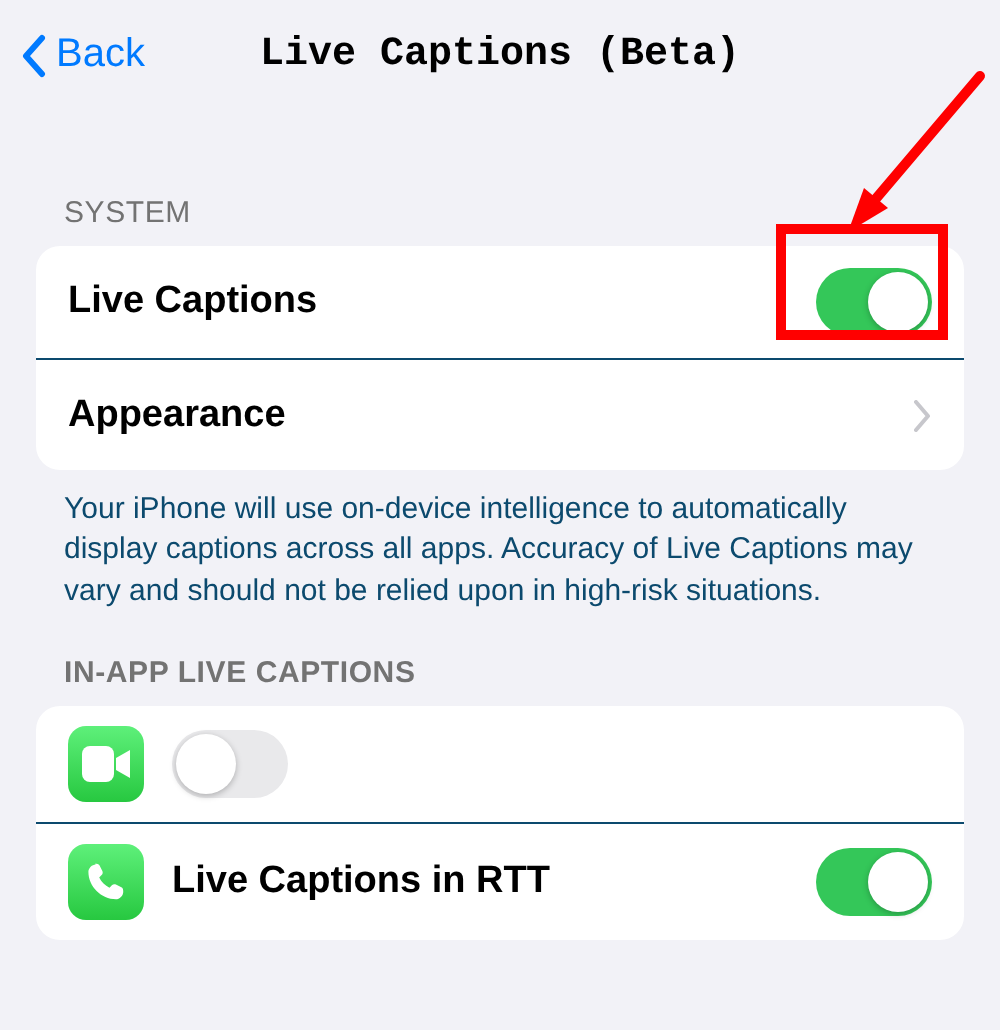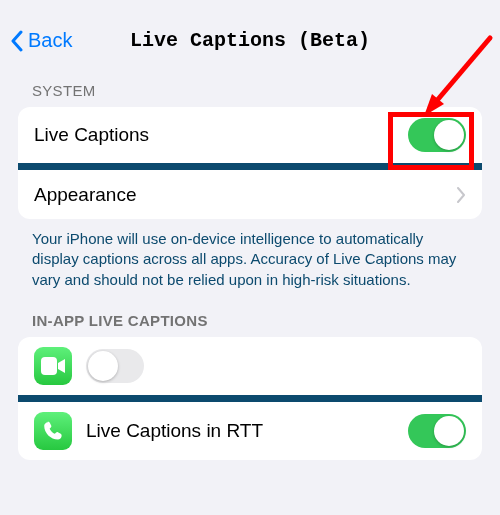--- a/index.html
+++ b/index.html
@@ -8,21 +8,22 @@
       font-family: -apple-system, "SF Pro Text", "Helvetica Neue", Arial, sans-serif;
       background: #f2f2f7;
       color: #000;
       -webkit-font-smoothing: antialiased;
     }
 
     .nav {
       height: 52px;
       position: relative;
       display: flex;
-      align-items: flex-end;
+      align-items: flex-start;
+      margin-top: 16px;
     }
     .back {
       display: flex;
       align-items: center;
       gap: 4px;
       padding-left: 10px;
       color: #007aff;
       font-size: 20px;
     }
     .back svg { display: block; }
@@ -51,22 +52,23 @@
       background: #ffffff;
       border-radius: 12px;
       overflow: hidden;
     }
     .row {
       display: flex;
       align-items: center;
       min-height: 56px;
       padding: 10px 16px;
       gap: 14px;
+      font-weight: bold;
     }
-    .row + .row { border-top: 7px solid #0c4a6e; }
+    .row + .row { border-top: 1px solid #0c4a6e; }
     .row-label { flex: 1; font-size: 19px; }
 
     .chevron svg { display: block; }
 
     .toggle {
       width: 58px; height: 34px;
       border-radius: 17px;
       position: relative;
       transition: background .15s;
     }

